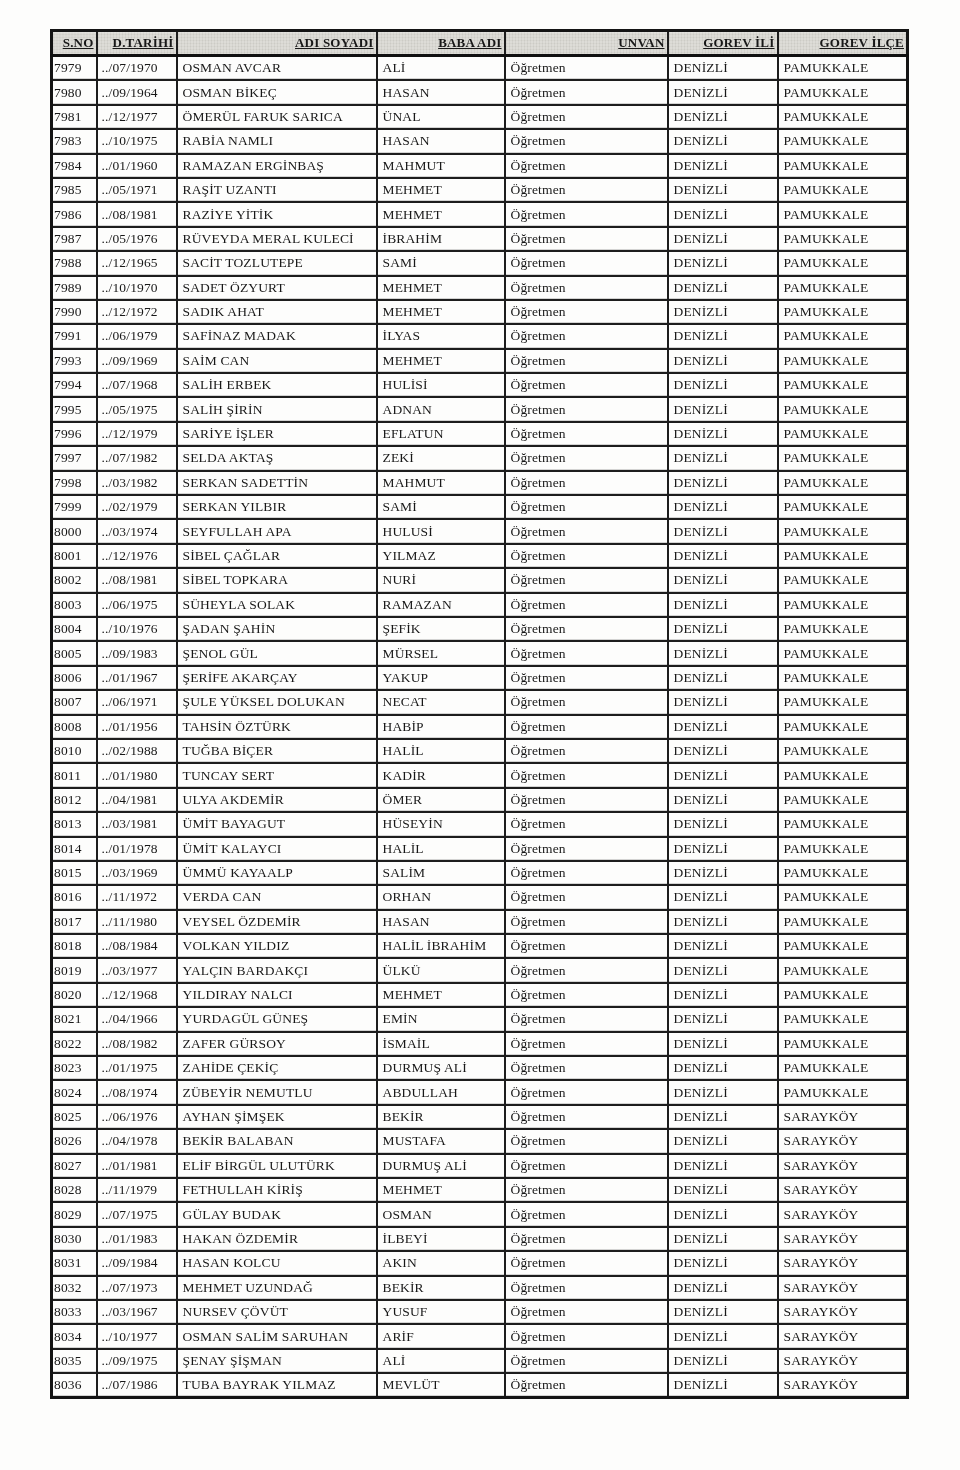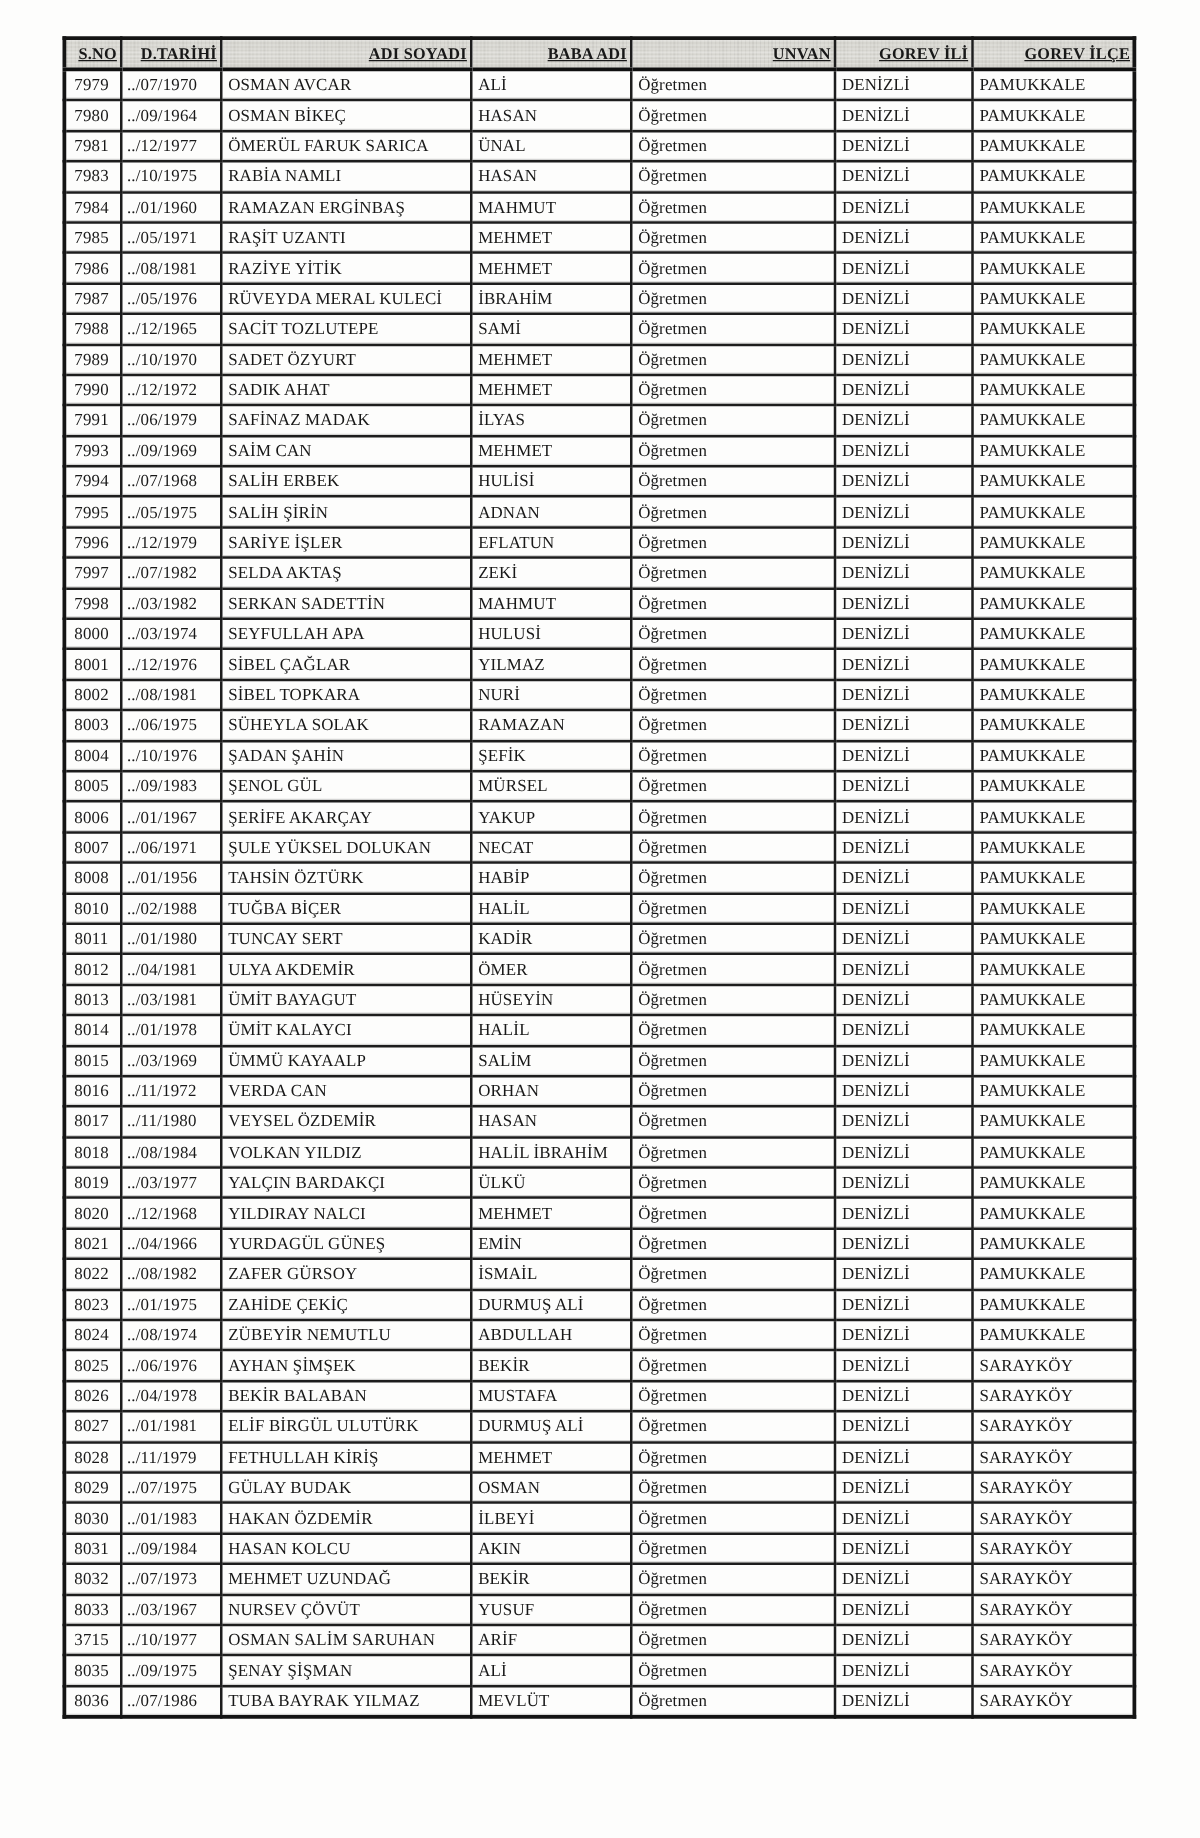--- a/index.html
+++ b/index.html
@@ -46,21 +46,21 @@
     border-bottom: 3px solid #101010;
   }
   .doc-table td {
     height: 20.4px;
     font-size: 13.5px;
     line-height: 14px;
     padding: 1px 2px 1px 5px;
     letter-spacing: 0.15px;
   }
   .doc-table td.col0 {
-    text-align: center;
+    text-align: left;
     padding-left: 1px;
     padding-right: 3px;
   }
   .doc-table td.col1 { padding-left: 4px; margin-left: 28px; }
   
   .doc-table tbody tr td {
     box-shadow: inset 0 -1px 0 rgba(20,20,20,0.18);
   }
 </style>
 </head>
@@ -245,20 +245,29 @@
         <tr>
           <td class="col0">7998</td>
           <td class="col1">../03/1982</td>
           <td class="col2">SERKAN SADETTİN</td>
           <td class="col3">MAHMUT</td>
           <td class="col4">Öğretmen</td>
           <td class="col5">DENİZLİ</td>
           <td class="col6">PAMUKKALE</td>
         </tr>
         <tr>
+          <td class="col0">7999</td>
+          <td class="col1">../02/1979</td>
+          <td class="col2">SERKAN YILBIR</td>
+          <td class="col3">SAMİ</td>
+          <td class="col4">Öğretmen</td>
+          <td class="col5">DENİZLİ</td>
+          <td class="col6">PAMUKKALE</td>
+        </tr>
+        <tr>
           <td class="col0">8000</td>
           <td class="col1">../03/1974</td>
           <td class="col2">SEYFULLAH APA</td>
           <td class="col3">HULUSİ</td>
           <td class="col4">Öğretmen</td>
           <td class="col5">DENİZLİ</td>
           <td class="col6">PAMUKKALE</td>
         </tr>
         <tr>
           <td class="col0">8001</td>
@@ -542,21 +551,21 @@
         <tr>
           <td class="col0">8033</td>
           <td class="col1">../03/1967</td>
           <td class="col2">NURSEV ÇÖVÜT</td>
           <td class="col3">YUSUF</td>
           <td class="col4">Öğretmen</td>
           <td class="col5">DENİZLİ</td>
           <td class="col6">SARAYKÖY</td>
         </tr>
         <tr>
-          <td class="col0">3715</td>
+          <td class="col0">8034</td>
           <td class="col1">../10/1977</td>
           <td class="col2">OSMAN SALİM SARUHAN</td>
           <td class="col3">ARİF</td>
           <td class="col4">Öğretmen</td>
           <td class="col5">DENİZLİ</td>
           <td class="col6">SARAYKÖY</td>
         </tr>
         <tr>
           <td class="col0">8035</td>
           <td class="col1">../09/1975</td>

